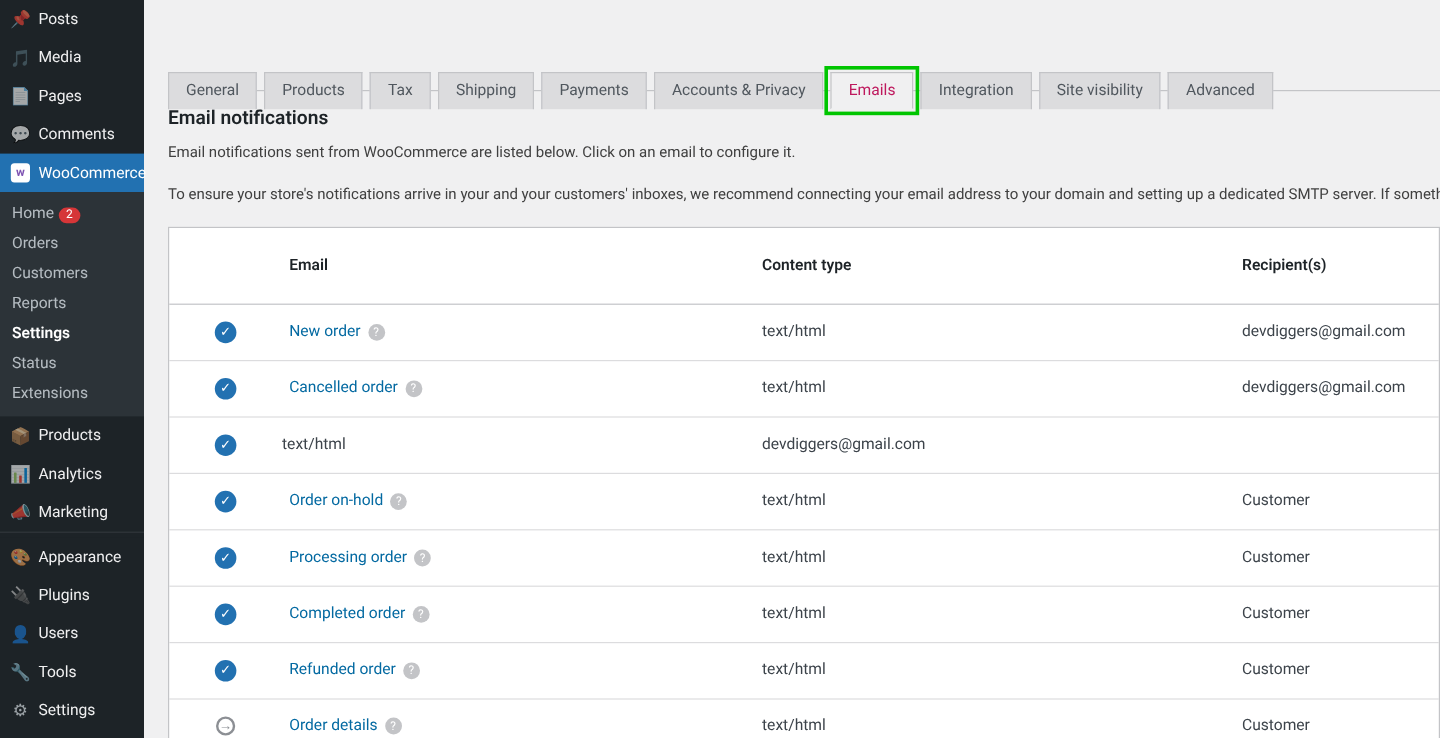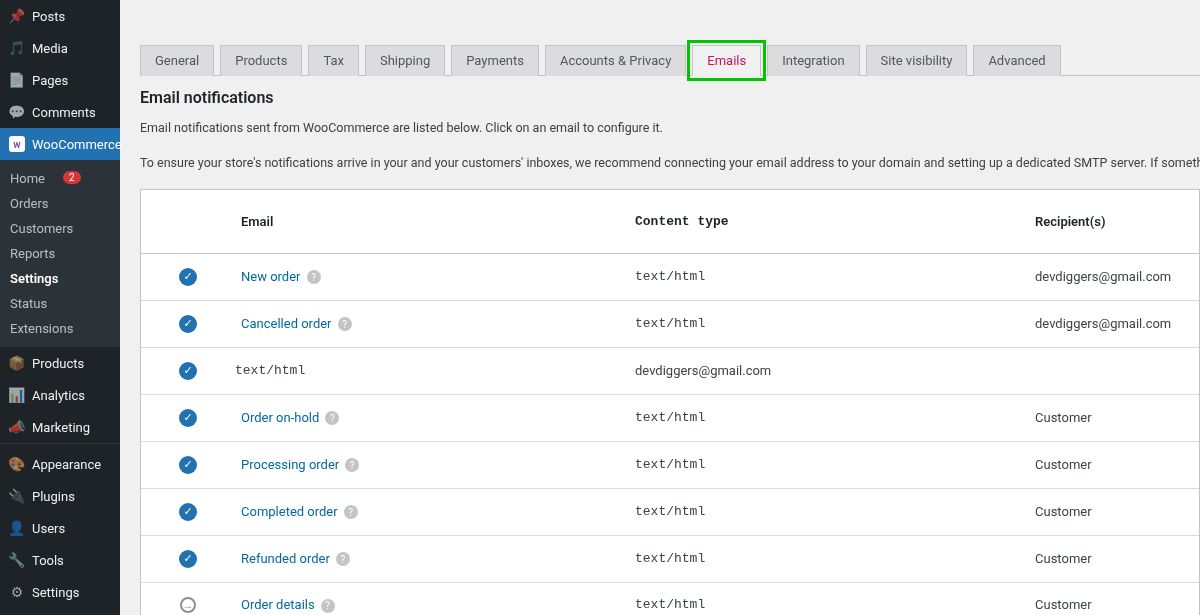--- a/index.html
+++ b/index.html
@@ -47,23 +47,22 @@
   .side-item.current .icon { color:#fff; }
   .side-sub {
     background: #2c3338;
     padding: 6px 0;
   }
   .side-sub-item {
     padding: 5px 10px;
     color: rgba(240,246,252,.7);
     cursor: pointer;
     display:flex;
-    align-items:flex-start;
+    align-items:flex-end;
     font-size:13px;
-    gap:14px;
   }
   .side-sub-item.current { color:#fff; font-weight:600; }
   .badge {
     background:#d63638;
     color:#fff;
     border-radius:9px;
     font-size:10px;
     padding:1px 6px;
     margin-left:4px;
   }
@@ -93,21 +92,21 @@
   }
   .tab {
     background:#dcdcde;
     border:1px solid #c3c4c7;
     color:#50575e;
     padding:7px 14px;
     font-size:13px;
     cursor:pointer;
     border-bottom:none;
     position:relative;
-    top:1px;
+    top:16px;
   }
   .tab.active {
     background:#f0f0f1;
     border-bottom:1px solid #f0f0f1;
     color:#be185d;
   }
   .tab.highlight {
     outline:3px solid #00c500;
     outline-offset:2px;
   }
@@ -139,21 +138,21 @@
     color:#1d2327;
   }
   .row {
     display:flex;
     align-items:center;
     padding:14px 0;
     border-bottom:1px solid #dcdcde;
   }
   .col-status { width:94px; text-align:center; }
   .col-email { width:400px; padding-left:6px; }
-  .col-type { width:400px;font-family:Liberation Mono, monospace; }
+  .col-type { width:400px; }
   .col-rec { flex:1; }
   .status-icon {
     width:18px; height:18px; border-radius:50%;
     background:#2271b1; color:#fff;
     display:inline-flex; align-items:center; justify-content:center;
     font-size:11px;
   }
   .status-icon.manual {
     background:none;
     border:2px solid #8c8f94;

